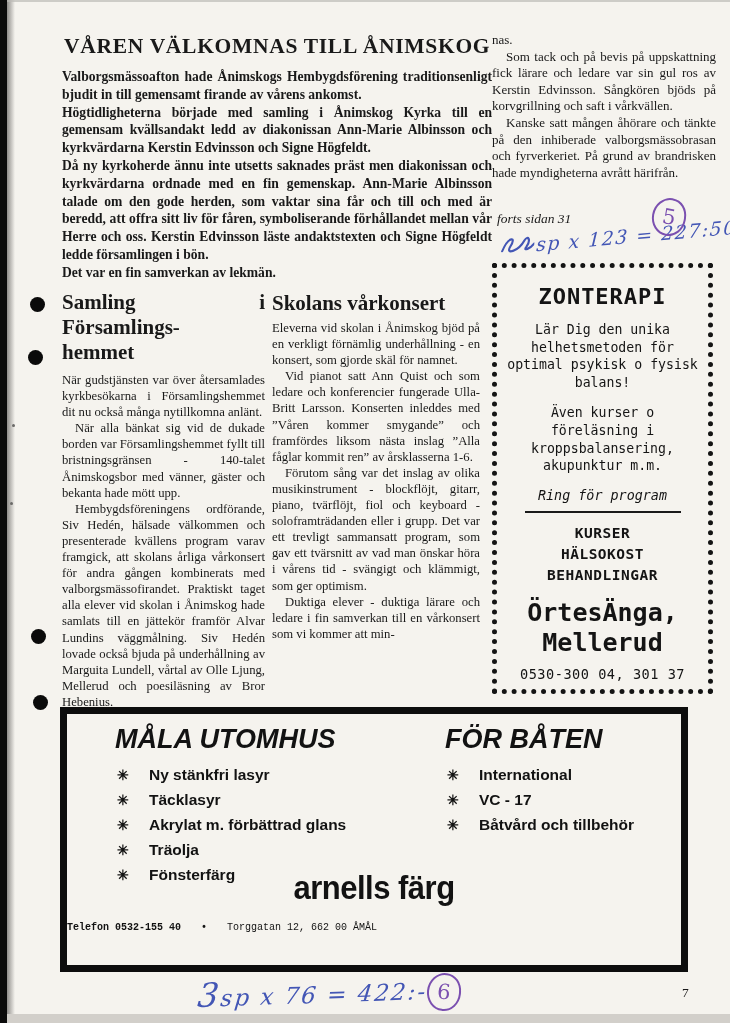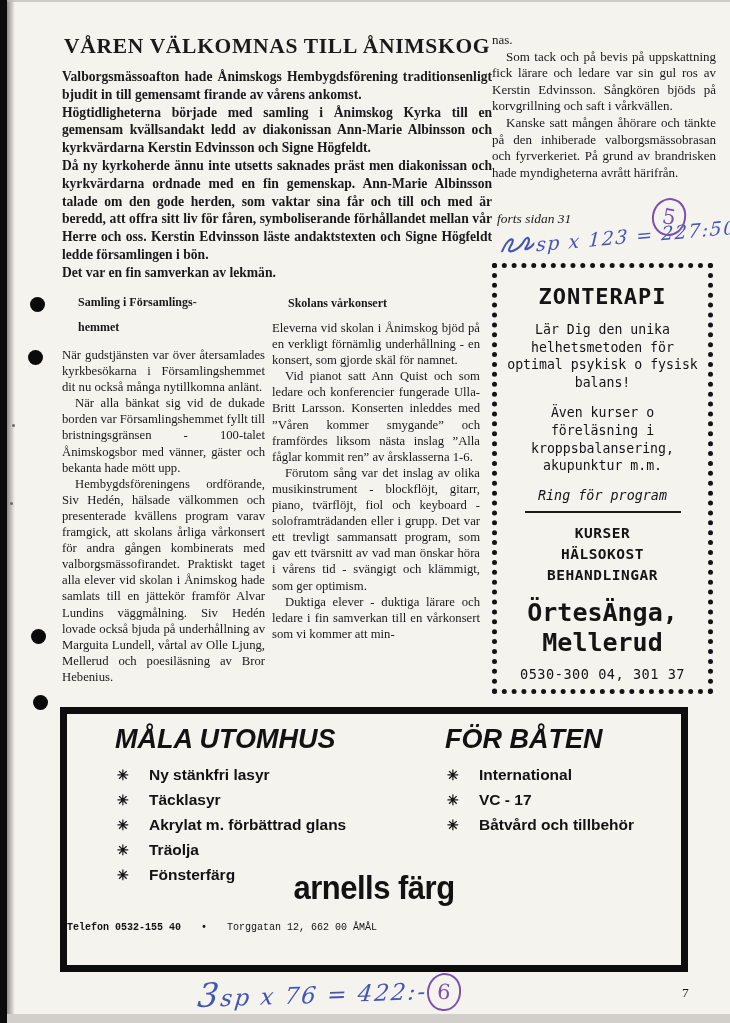--- a/index.html
+++ b/index.html
@@ -29,21 +29,21 @@
   .cont p { margin:0; }
   .cont p + p { text-indent:14px; }
   .forts { left:497px; top:211px; font-style:italic; font-size:13.5px; }
 
   
   .jcol { font-size:12.7px; line-height:16.1px; text-align:justify; }
   .jcol p { margin:0; }
   .jcol p + p { text-indent:13px; }
   #col1 { left:62px;  top:290px; width:203px; }
   #col2 { left:272px; top:291px; width:208px; }
-  .col-heading { font-weight:bold; font-size:12px; line-height:25px; margin:0 16px 7px; }
+  .col-heading { font-weight:bold; font-size:21px; line-height:25px; margin:0 0 7px; }
   .col-heading span { display:block; }
   #col2 .col-heading { margin-bottom:4px; }
 
   
   .mark-dot { width:15px; height:15px; border-radius:50%; background:#0a0a0a; }
 
   
   #zon { left:492px; top:263px; width:221px; height:431px; box-sizing:border-box;
          border:5px dotted #141414; padding:14px 8px 10px; text-align:center;
          font-family:"DejaVu Sans Mono", monospace; color:#141414; }
@@ -133,21 +133,21 @@
   <div class="abs mark-dot" style="left:31px; top:629px;"></div>
   <div class="abs mark-dot" style="left:33px; top:695px;"></div>
 
   <div class="abs jcol" id="col1">
     <h2 class="col-heading">
       <span>Samling i Församlings-</span>
       <span>hemmet</span>
     </h2>
     <div>
         <p>När gudstjänsten var över återsamlades kyrkbesökarna i Församlingshemmet dit nu också många nytillkomna anlänt.</p>
-        <p>När alla bänkat sig vid de dukade borden var Församlingshemmet fyllt till bristningsgränsen - 100-talet Ånimskogsbor med vänner, gäster och bekanta hade mött upp.</p>
+        <p>När alla bänkat sig vid de dukade borden var Församlingshemmet fyllt till bristningsgränsen - 140-talet Ånimskogsbor med vänner, gäster och bekanta hade mött upp.</p>
         <p>Hembygdsföreningens ordförande, Siv Hedén, hälsade välkommen och presenterade kvällens program varav framgick, att skolans årliga vårkonsert för andra gången kombinerats med valborgsmässofirandet. Praktiskt taget alla elever vid skolan i Ånimskog hade samlats till en jättekör framför Alvar Lundins väggmålning. Siv Hedén lovade också bjuda på underhållning av Marguita Lundell, vårtal av Olle Ljung, Mellerud och poesiläsning av Bror Hebenius.</p>
       </div>
   </div>
 
   <div class="abs jcol" id="col2">
     <h2 class="col-heading">Skolans vårkonsert</h2>
     <div>
         <p>Eleverna vid skolan i Ånimskog bjöd på en verkligt förnämlig underhållning - en konsert, som gjorde skäl för namnet.</p>
         <p>Vid pianot satt Ann Quist och som ledare och konferencier fungerade Ulla-Britt Larsson. Konserten inleddes med ”Våren kommer smygande” och framfördes liksom nästa inslag ”Alla fåglar kommit ren” av årsklasserna 1-6.</p>
         <p>Förutom sång var det inslag av olika musikinstrument - blockflöjt, gitarr, piano, tvärflöjt, fiol och keyboard - soloframträdanden eller i grupp. Det var ett trevligt sammansatt program, som gav ett tvärsnitt av vad man önskar höra i vårens tid - svängigt och klämmigt, som ger optimism.</p>

